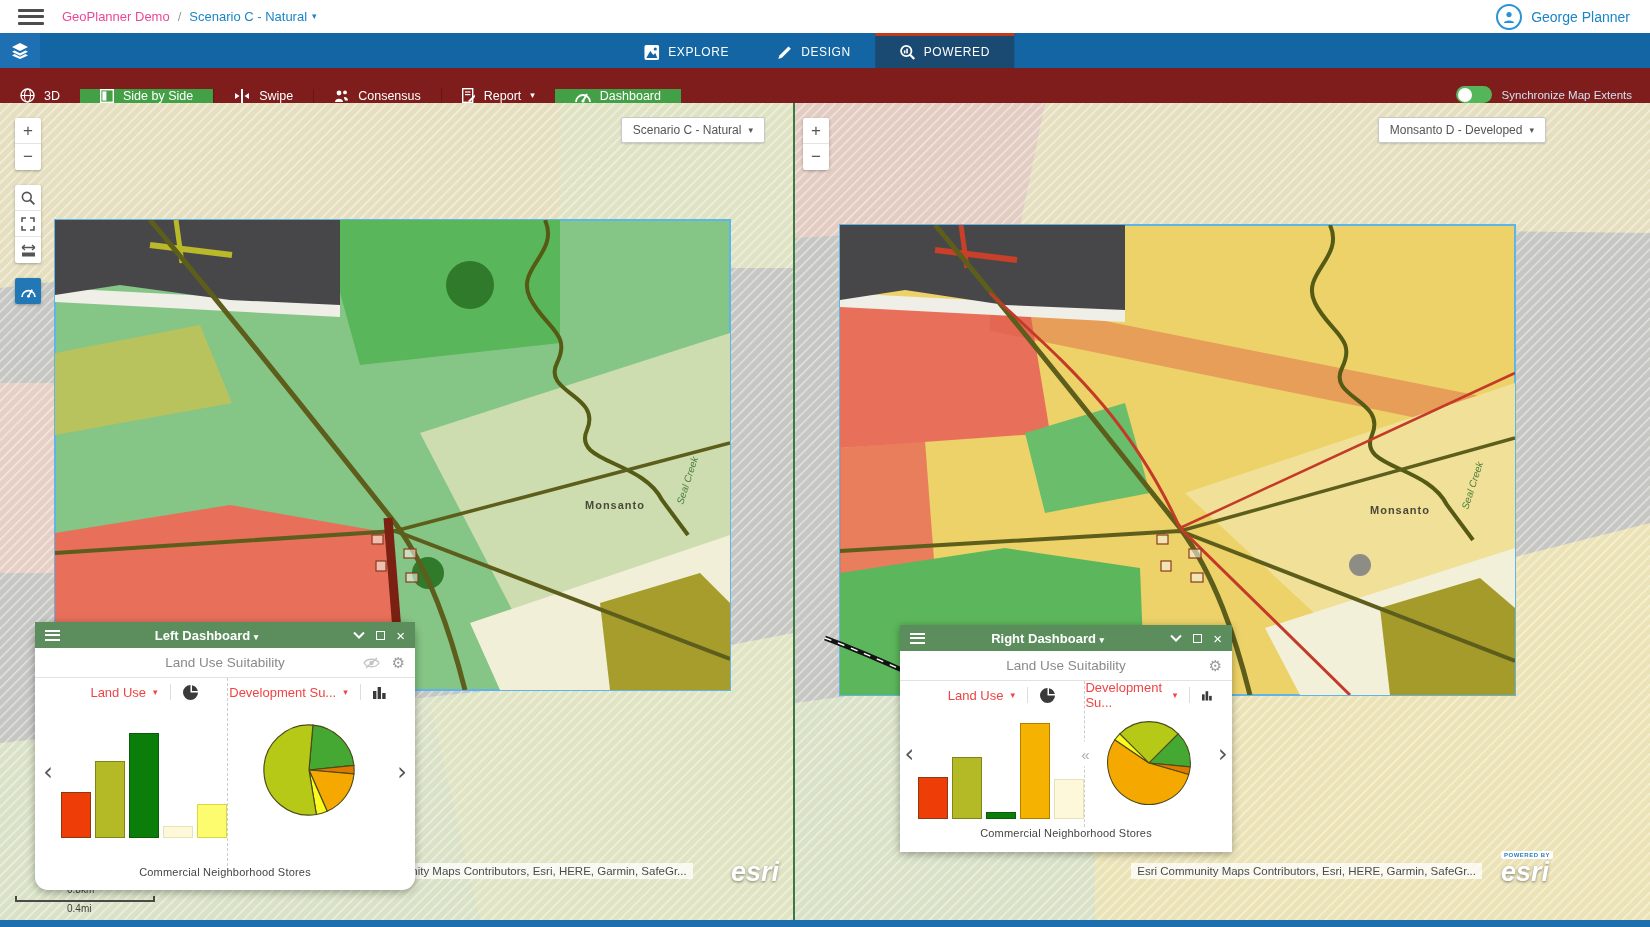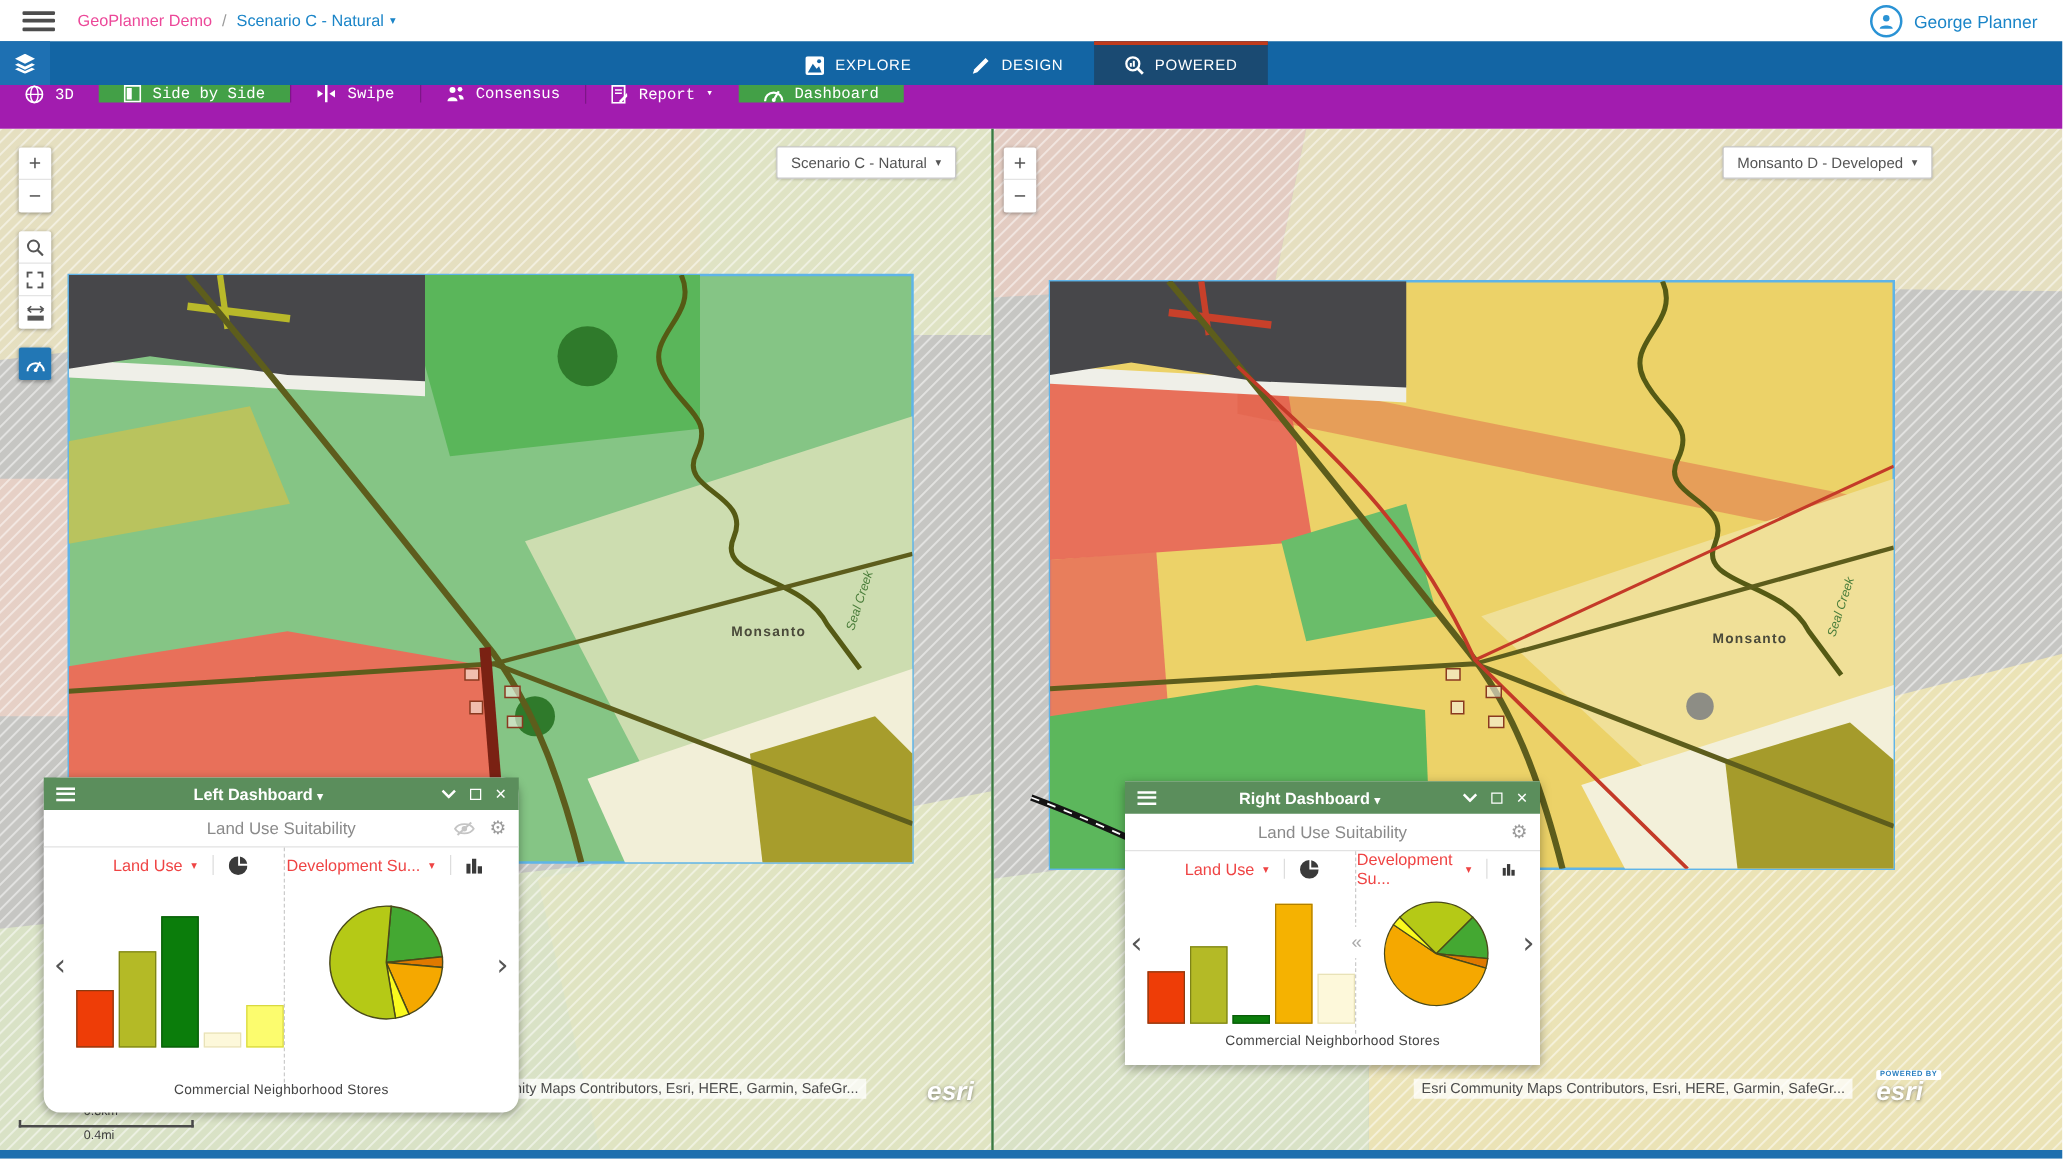--- a/index.html
+++ b/index.html
@@ -19,21 +19,21 @@
   .avatar { width:26px; height:26px; border:2px solid #2a93d5; border-radius:50%; display:flex; align-items:center; justify-content:center; }
 
   
   .navbar { position:absolute; top:33px; left:0; right:0; height:35px; background:#1365a4; display:flex; align-items:stretch; }
   .layers-btn { width:40px; background:#1e70b2; display:flex; align-items:center; justify-content:center; cursor:pointer; }
   .tabs { position:absolute; left:50%; transform:translateX(-52%); top:0; height:35px; display:flex; }
   .tab { display:flex; align-items:center; gap:9px; padding:0 24px; color:#fff; font-size:12px; letter-spacing:.6px; cursor:pointer; border-top:3px solid transparent; }
   .tab.active { background:#1a4a72; border-top:3px solid #c03b1c; }
 
   
-  .toolbar { position:absolute; top:68px; left:0; right:0; height:35px; background:#a21caf; display:flex; align-items:flex-start;font-family:Liberation Mono, monospace; }
+  .toolbar { position:absolute; top:68px; left:0; right:0; height:35px; background:#7f1d1d; display:flex; align-items:flex-end; }
   .tbtn { display:flex; align-items:center; gap:9px; padding:0 20px; color:#fff; font-size:12.5px; cursor:pointer; border-left:1px solid rgba(0,0,0,.22); }
   .tbtn:first-child { border-left:none; }
   .tbtn.green { background:#43a047; border-left:none; }
   .toolbar .spacer { flex:1; }
   .sync { display:flex; align-items:center; gap:10px; margin-right:18px; }
   .toggle { width:36px; height:17px; border-radius:9px; background:#55b559; position:relative; cursor:pointer; }
   .toggle .knob { position:absolute; top:1.5px; left:2px; width:14px; height:14px; border-radius:50%; background:#fff; }
   .sync-label { color:#cfe0ee; font-size:11.5px; }
 
   
@@ -61,21 +61,21 @@
   .scale-line { width:140px; height:6px; border-left:2px solid #4a4a4a; border-right:2px solid #4a4a4a; border-bottom:2px solid #4a4a4a; margin:1px 0; }
   .scale-mi { margin-left:52px; }
 
   .attribution { position:absolute; bottom:41px; background:rgba(255,255,255,.75); color:#4b4b4b; font-size:11.5px; padding:2px 6px; white-space:nowrap; }
   .map.left .attribution { left:342px; }
   .map.right .attribution { right:168px; }
   .esri-logo { position:absolute; bottom:36px; display:flex; flex-direction:column; align-items:flex-start; }
   .map.left .esri-logo { right:14px; }
   .map.right .esri-logo { right:97px; }
   .powered-tag { background:#fff; color:#2a7fc1; font-size:6px; font-weight:bold; letter-spacing:.5px; padding:1px 3px; border-radius:2px; margin-bottom:1px; }
-  .esri-text { color:#fff; font-size:21px; font-weight:bold; font-style:italic; line-height:.9; text-shadow:0 1px 3px rgba(0,0,0,.45); }
+  .esri-text { color:#fff; font-size:27px; font-weight:bold; font-style:italic; line-height:.9; text-shadow:0 1px 3px rgba(0,0,0,.45); }
 
   
   .dash { position:absolute; background:#fff; box-shadow:0 2px 8px rgba(0,0,0,.35); z-index:20; }
   .dash.left-dash { left:35px; top:622px; width:380px; height:268px;border-radius:13px; }
   .dash.right-dash { left:900px; top:625px; width:332px; height:227px; }
   .dash-header { height:26px; background:#5b8e5c; display:flex; align-items:center; color:#fff; }
   .dash-menu { width:15px; height:11px; margin-left:10px; display:flex; flex-direction:column; justify-content:space-between; cursor:pointer; }
   .dash-menu span { height:2px; background:#fff; }
   .dash-title { flex:1; text-align:center; font-size:13px; font-weight:bold; cursor:pointer; }
   .dash-title .caret { font-size:9px; }
@@ -239,20 +239,26 @@
       <span class="ticon">
         <svg width="16" height="14" viewBox="0 0 16 14">
             <path d="M1 13 A7 7 0 1 1 15 13" fill="none" stroke="#fff" stroke-width="1.8"></path>
             <line x1="8" y1="12" x2="12" y2="5" stroke="#fff" stroke-width="1.8"></line>
             <circle cx="8" cy="12" r="1.6" fill="#fff"></circle>
           </svg>
       </span>
       <span>Dashboard</span>
     </div>
     <div class="spacer"></div>
+    <div class="sync">
+      <div class="toggle">
+          <div class="knob"></div>
+        </div>
+      <span class="sync-label">Synchronize Map Extents</span>
+    </div>
   </div>
 
   <div class="maps">
 
     <div class="map left">
       <svg class="basemap" width="793" height="817" viewBox="0 0 793 817">
         <defs>
           <pattern id="hatchA" width="7" height="7" patternTransform="rotate(45)" patternUnits="userSpaceOnUse">
             <rect width="7" height="7" fill="none"></rect>
               <line x1="0" y1="0" x2="0" y2="7" stroke="rgba(255,255,255,.5)" stroke-width="3"></line>

